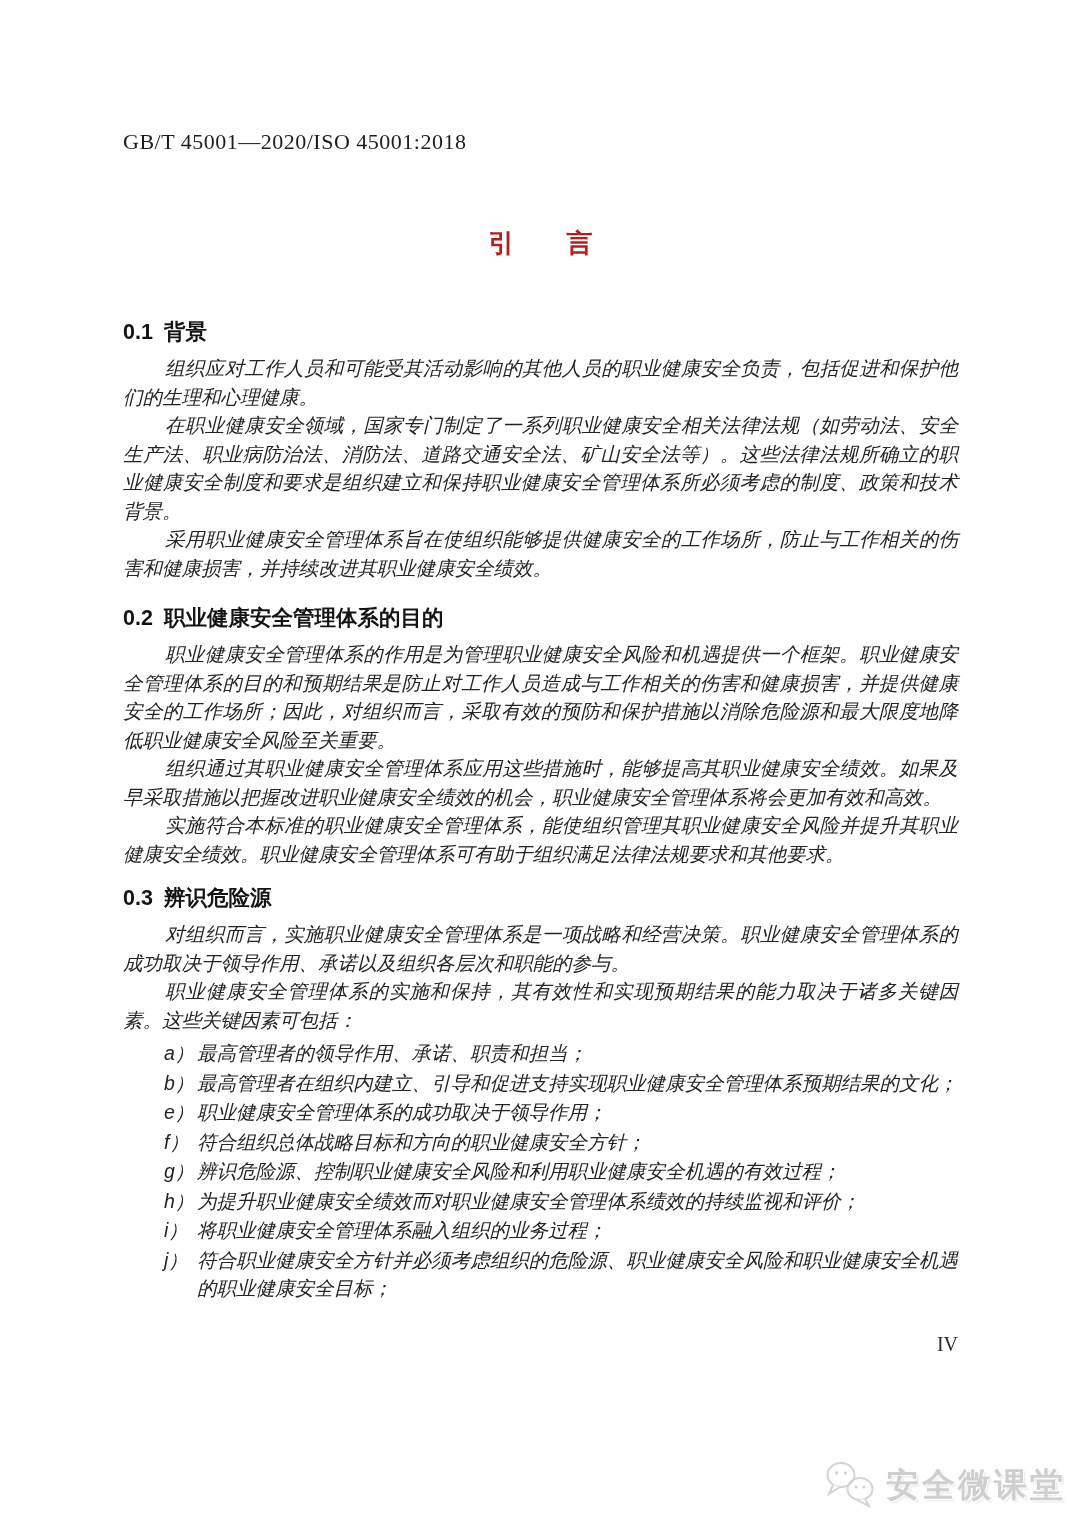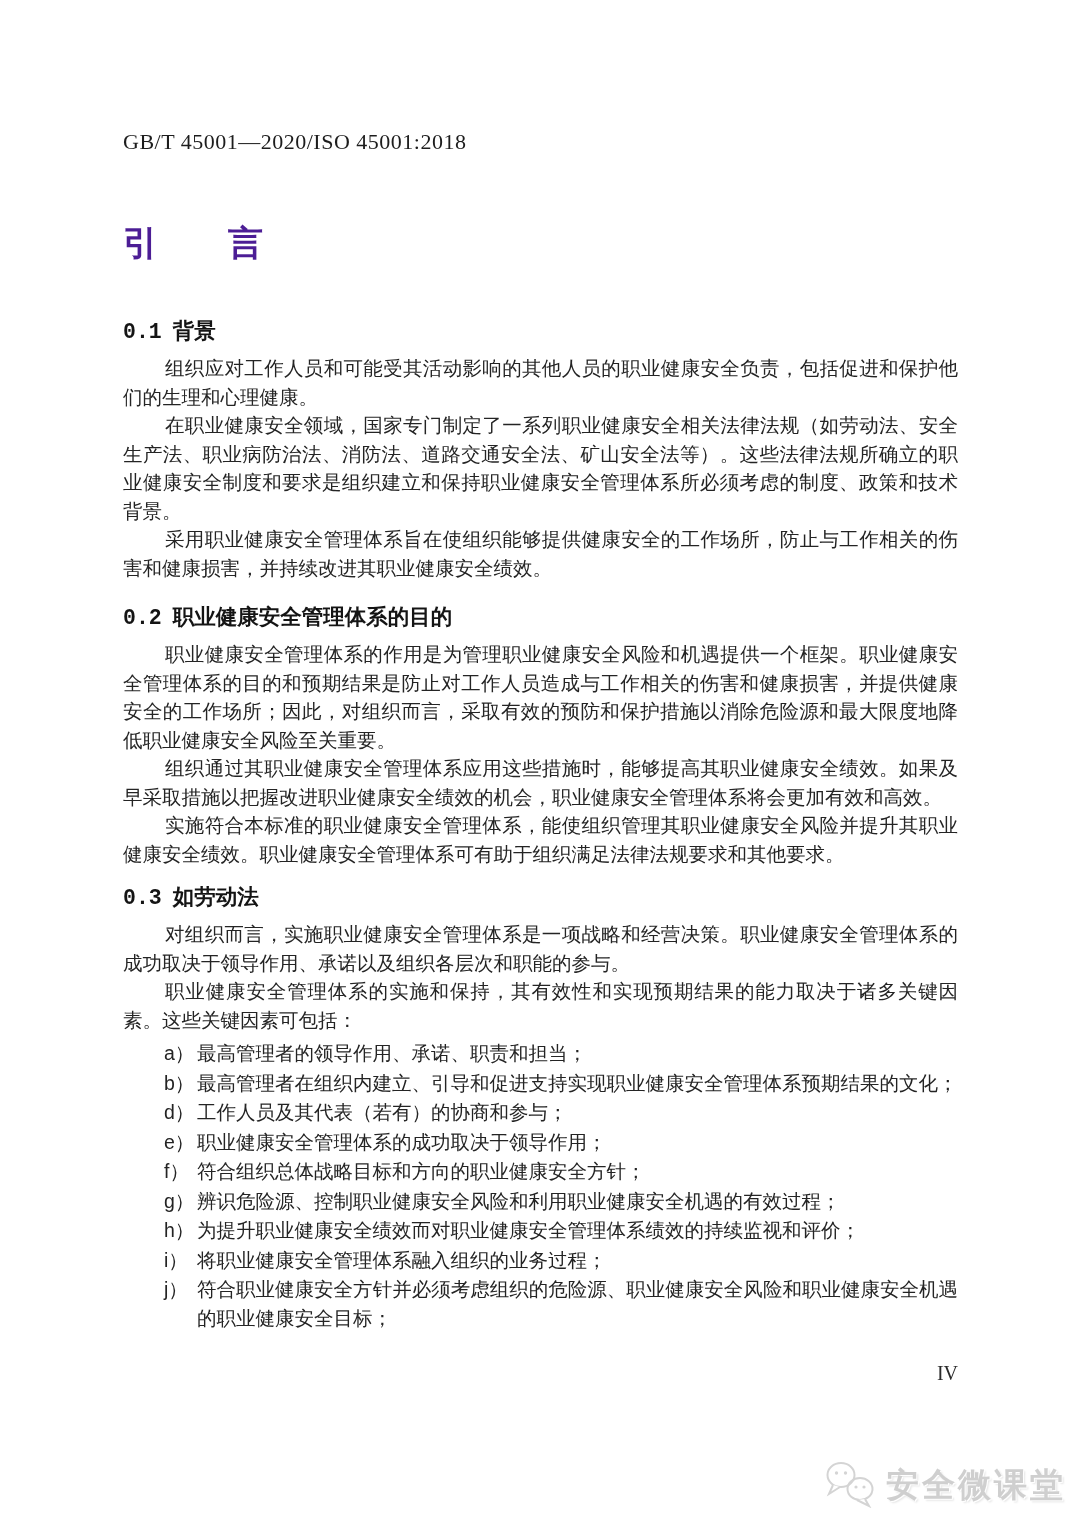--- a/index.html
+++ b/index.html
@@ -13,38 +13,38 @@
     color:#222;
     font-family:"Liberation Serif","DejaVu Serif",serif;
   }
   .doc-code{
     font-size:22px;line-height:27px;
     letter-spacing:0.5px;
     color:#1d1d1d;
   }
   .main-title{
     margin-top:66px;
-    text-align:left;
+    text-align:center;
     font-family:"Liberation Sans","DejaVu Sans",sans-serif;
     font-weight:700;
-    font-size:35px;line-height:44px;
-    color:#4c1d95;
+    font-size:26px;line-height:44px;
+    color:#b91c1c;
   }
   .sec-h{
-    font-family:Liberation Mono, monospace;
+    font-family:Liberation Sans, sans-serif;
     font-weight:700;
     font-size:21.5px;line-height:30px;
     color:#141414;
     margin:0;
   }
   .sec-h .sec-num{margin-right:11px;}
   .sec-h.first{margin-top:52px;}
   .sec-h.mid{margin-top:20px;}
   .sec-h.last{margin-top:14px;}
-  .sec-body{margin-top:8px;}
+  .sec-body{margin-top:8px;font-style:italic;}
   .para{
     margin:0;
     font-size:19.5px;
     line-height:28.5px;
     text-align:justify;
     text-align-last:left;
     text-indent:42px;
     color:#242424;
   }
   .kf-list{margin-top:4px;}
@@ -106,30 +106,29 @@
   <h2 class="sec-h mid">
     <span class="sec-num">0.2</span><span>职业健康安全管理体系的目的</span>
   </h2>
   <div class="sec-body">
     <p class="para">职业健康安全管理体系的作用是为管理职业健康安全风险和机遇提供一个框架。职业健康安全管理体系的目的和预期结果是防止对工作人员造成与工作相关的伤害和健康损害，并提供健康安全的工作场所；因此，对组织而言，采取有效的预防和保护措施以消除危险源和最大限度地降低职业健康安全风险至关重要。</p>
     <p class="para">组织通过其职业健康安全管理体系应用这些措施时，能够提高其职业健康安全绩效。如果及早采取措施以把握改进职业健康安全绩效的机会，职业健康安全管理体系将会更加有效和高效。</p>
     <p class="para">实施符合本标准的职业健康安全管理体系，能使组织管理其职业健康安全风险并提升其职业健康安全绩效。职业健康安全管理体系可有助于组织满足法律法规要求和其他要求。</p>
   </div>
 
   <h2 class="sec-h last">
-    <span class="sec-num">0.3</span><span>如劳动法</span>
+    <span class="sec-num">0.3</span><span>辨识危险源</span>
   </h2>
   <div class="sec-body">
     <p class="para">对组织而言，实施职业健康安全管理体系是一项战略和经营决策。职业健康安全管理体系的成功取决于领导作用、承诺以及组织各层次和职能的参与。</p>
     <p class="para">职业健康安全管理体系的实施和保持，其有效性和实现预期结果的能力取决于诸多关键因素。这些关键因素可包括：</p>
 
     <div class="kf-list">
       <div class="kf"><span class="kf-marker">a）</span><span>最高管理者的领导作用、承诺、职责和担当；</span></div>
       <div class="kf"><span class="kf-marker">b）</span><span>最高管理者在组织内建立、引导和促进支持实现职业健康安全管理体系预期结果的文化；</span></div>
-      <div class="kf"><span class="kf-marker">d）</span><span>工作人员及其代表（若有）的协商和参与；</span></div>
       <div class="kf"><span class="kf-marker">e）</span><span>职业健康安全管理体系的成功取决于领导作用；</span></div>
       <div class="kf"><span class="kf-marker">f）</span><span>符合组织总体战略目标和方向的职业健康安全方针；</span></div>
       <div class="kf"><span class="kf-marker">g）</span><span>辨识危险源、控制职业健康安全风险和利用职业健康安全机遇的有效过程；</span></div>
       <div class="kf"><span class="kf-marker">h）</span><span>为提升职业健康安全绩效而对职业健康安全管理体系绩效的持续监视和评价；</span></div>
       <div class="kf"><span class="kf-marker">i）</span><span>将职业健康安全管理体系融入组织的业务过程；</span></div>
       <div class="kf"><span class="kf-marker">j）</span><span>符合职业健康安全方针并必须考虑组织的危险源、职业健康安全风险和职业健康安全机遇的职业健康安全目标；</span></div>
     </div>
 
   </div>
 

